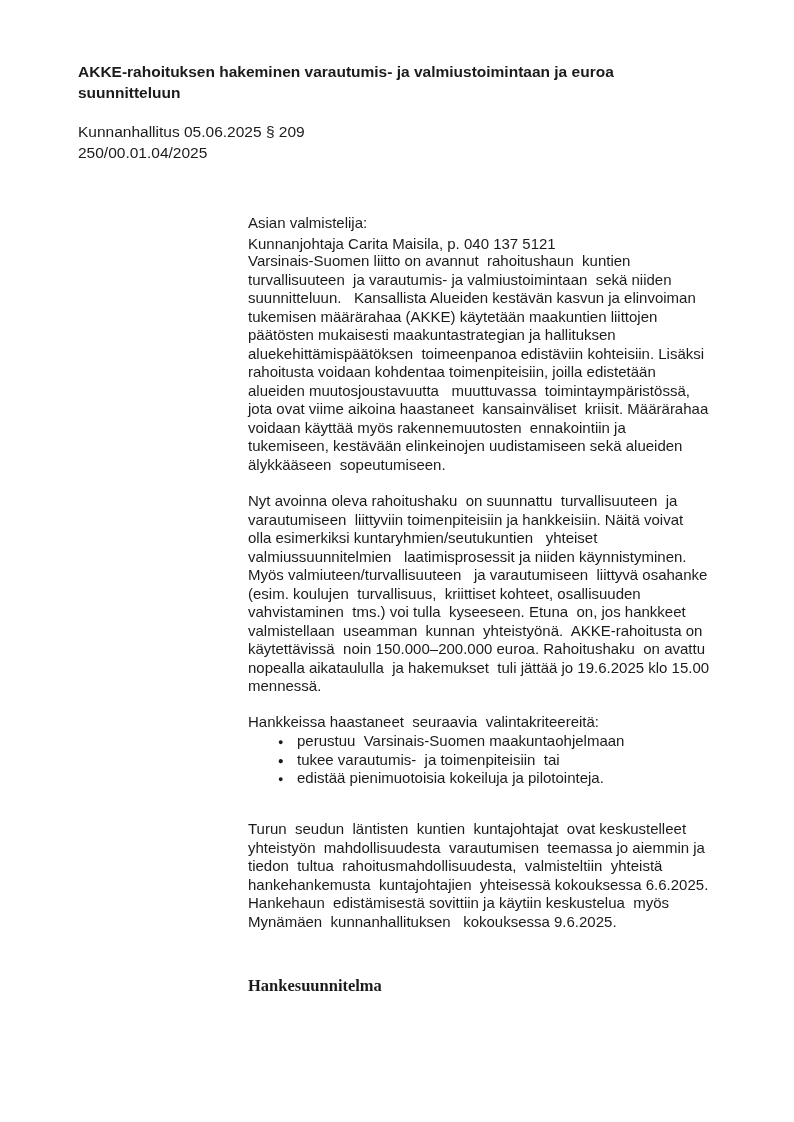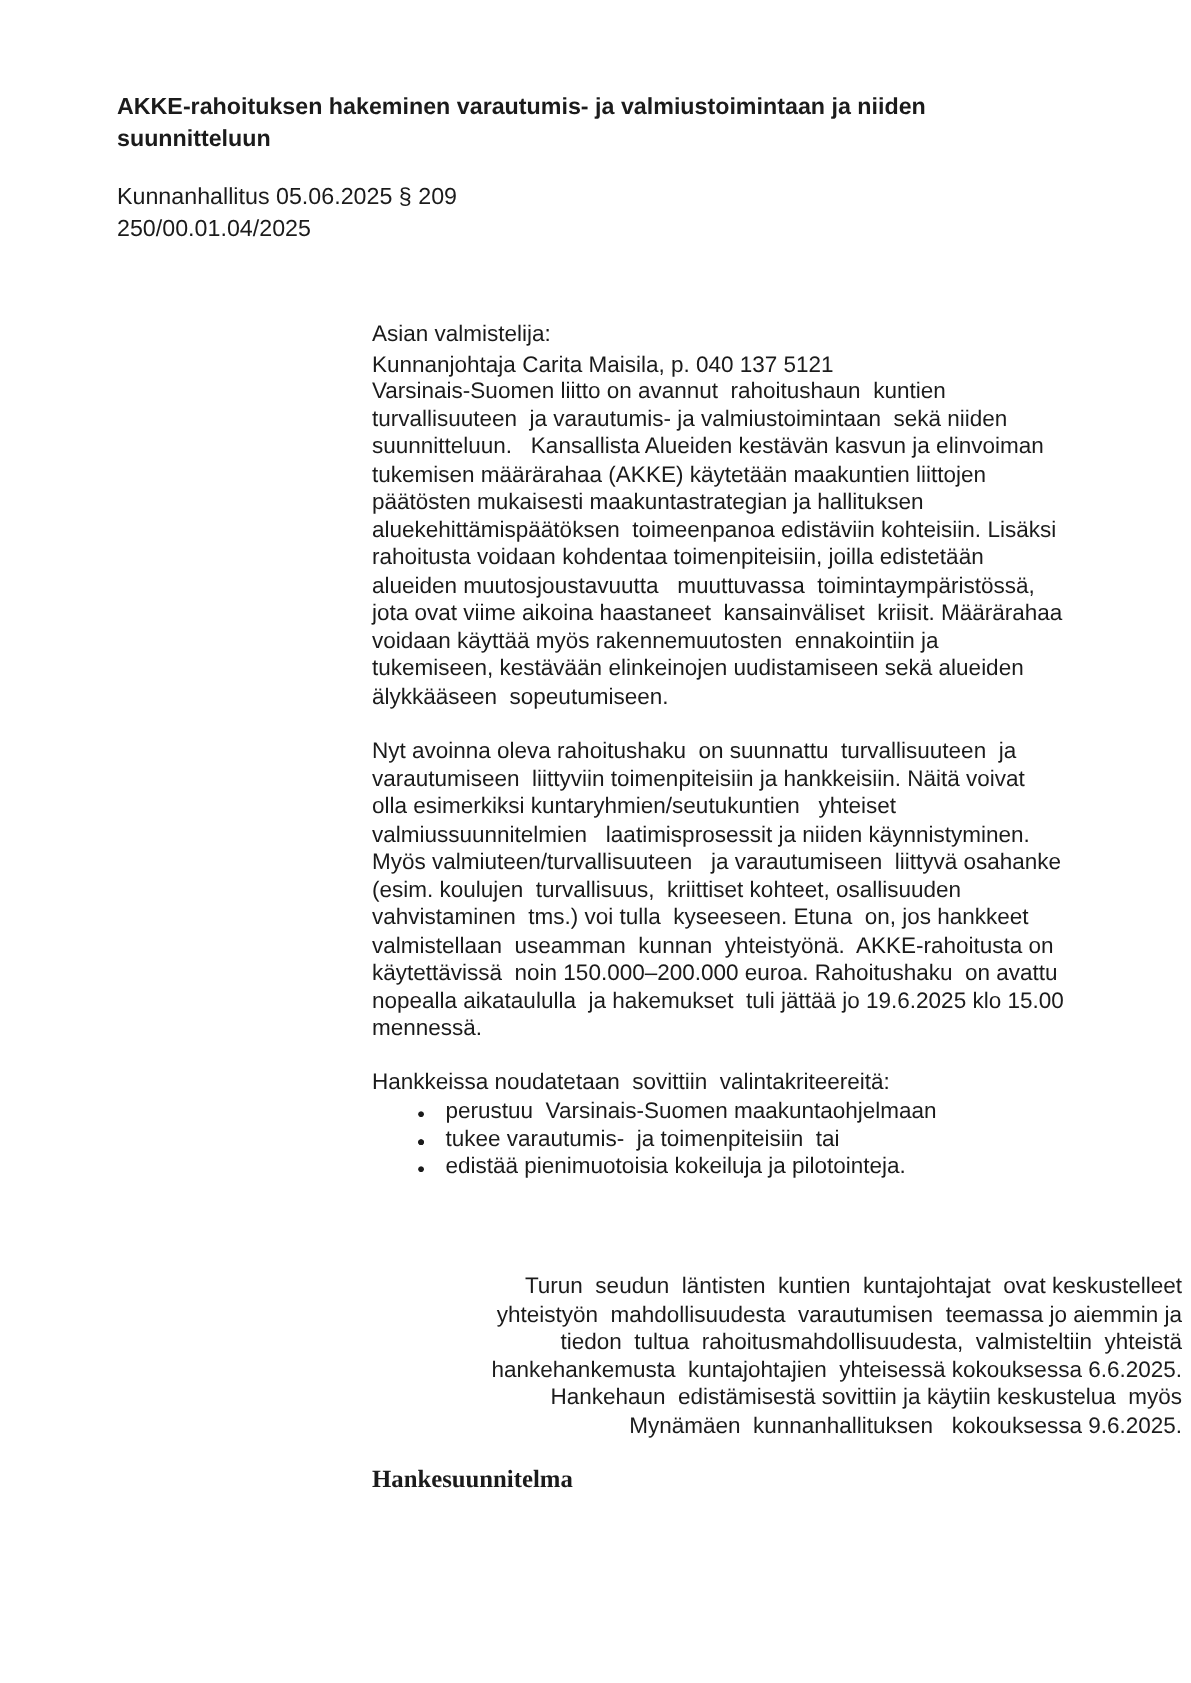--- a/index.html
+++ b/index.html
@@ -45,21 +45,21 @@
   .body-par {
     left: 248px;
     width: 540px;
     font-size: 15px;
     line-height: 18.5px;
   }
   .p1 { top: 252px; }
   .p2 { top: 492px; }
   .criteria-intro { top: 713px; }
   .bullet-list { top: 732px; }
-  .p4 { top: 849px; text-align: right; }
+  .p4 { top: 820px; }
   .section-heading {
     left: 248px;
     top: 976px;
     width: 400px;
     font-size: 16.5px;
     line-height: 20px;
     font-weight: bold;
     font-family: Liberation Serif, serif;
   }
   .bullet-item {
@@ -75,21 +75,21 @@
   }
   .bullet-text {
     white-space: pre-wrap;
   }
 </style>
 </head>
 <body>
 
 <div class="page">
 
-  <div class="abs doc-title lines">AKKE-rahoituksen hakeminen varautumis- ja valmiustoimintaan ja niiden
+  <div class="abs doc-title lines">AKKE-rahoituksen hakeminen varautumis- ja valmiustoimintaan ja euroa
 suunnitteluun</div>
 
   <div class="abs meta-block">
     <div>Kunnanhallitus  05.06.2025 § 209</div>
     <div>250/00.01.04/2025</div>
   </div>
 
   <div class="abs preparer-block">
     <div>Asian valmistelija:</div>
     <div>Kunnanjohtaja  Carita Maisila, p. 040 137 5121</div>
@@ -113,21 +113,21 @@
 olla esimerkiksi kuntaryhmien/seutukuntien   yhteiset
 valmiussuunnitelmien   laatimisprosessit ja niiden käynnistyminen.
 Myös valmiuteen/turvallisuuteen   ja varautumiseen  liittyvä osahanke
 (esim. koulujen  turvallisuus,  kriittiset kohteet, osallisuuden
 vahvistaminen  tms.) voi tulla  kyseeseen. Etuna  on, jos hankkeet
 valmistellaan  useamman  kunnan  yhteistyönä.  AKKE-rahoitusta on
 käytettävissä  noin 150.000–200.000 euroa. Rahoitushaku  on avattu
 nopealla aikataululla  ja hakemukset  tuli jättää jo 19.6.2025 klo 15.00
 mennessä.</div>
 
-  <div class="abs body-par criteria-intro lines">Hankkeissa noudatetaan  sovittiin  valintakriteereitä:</div>
+  <div class="abs body-par criteria-intro lines">Hankkeissa haastaneet  seuraavia  valintakriteereitä:</div>
 
   <div class="abs body-par bullet-list">
     <div class="bullet-item">
       <span class="bullet-dot">●</span>
       <span class="bullet-text">perustuu  Varsinais-Suomen maakuntaohjelmaan</span>
     </div>
     <div class="bullet-item">
       <span class="bullet-dot">●</span>
     </div>
     <div class="bullet-item">

